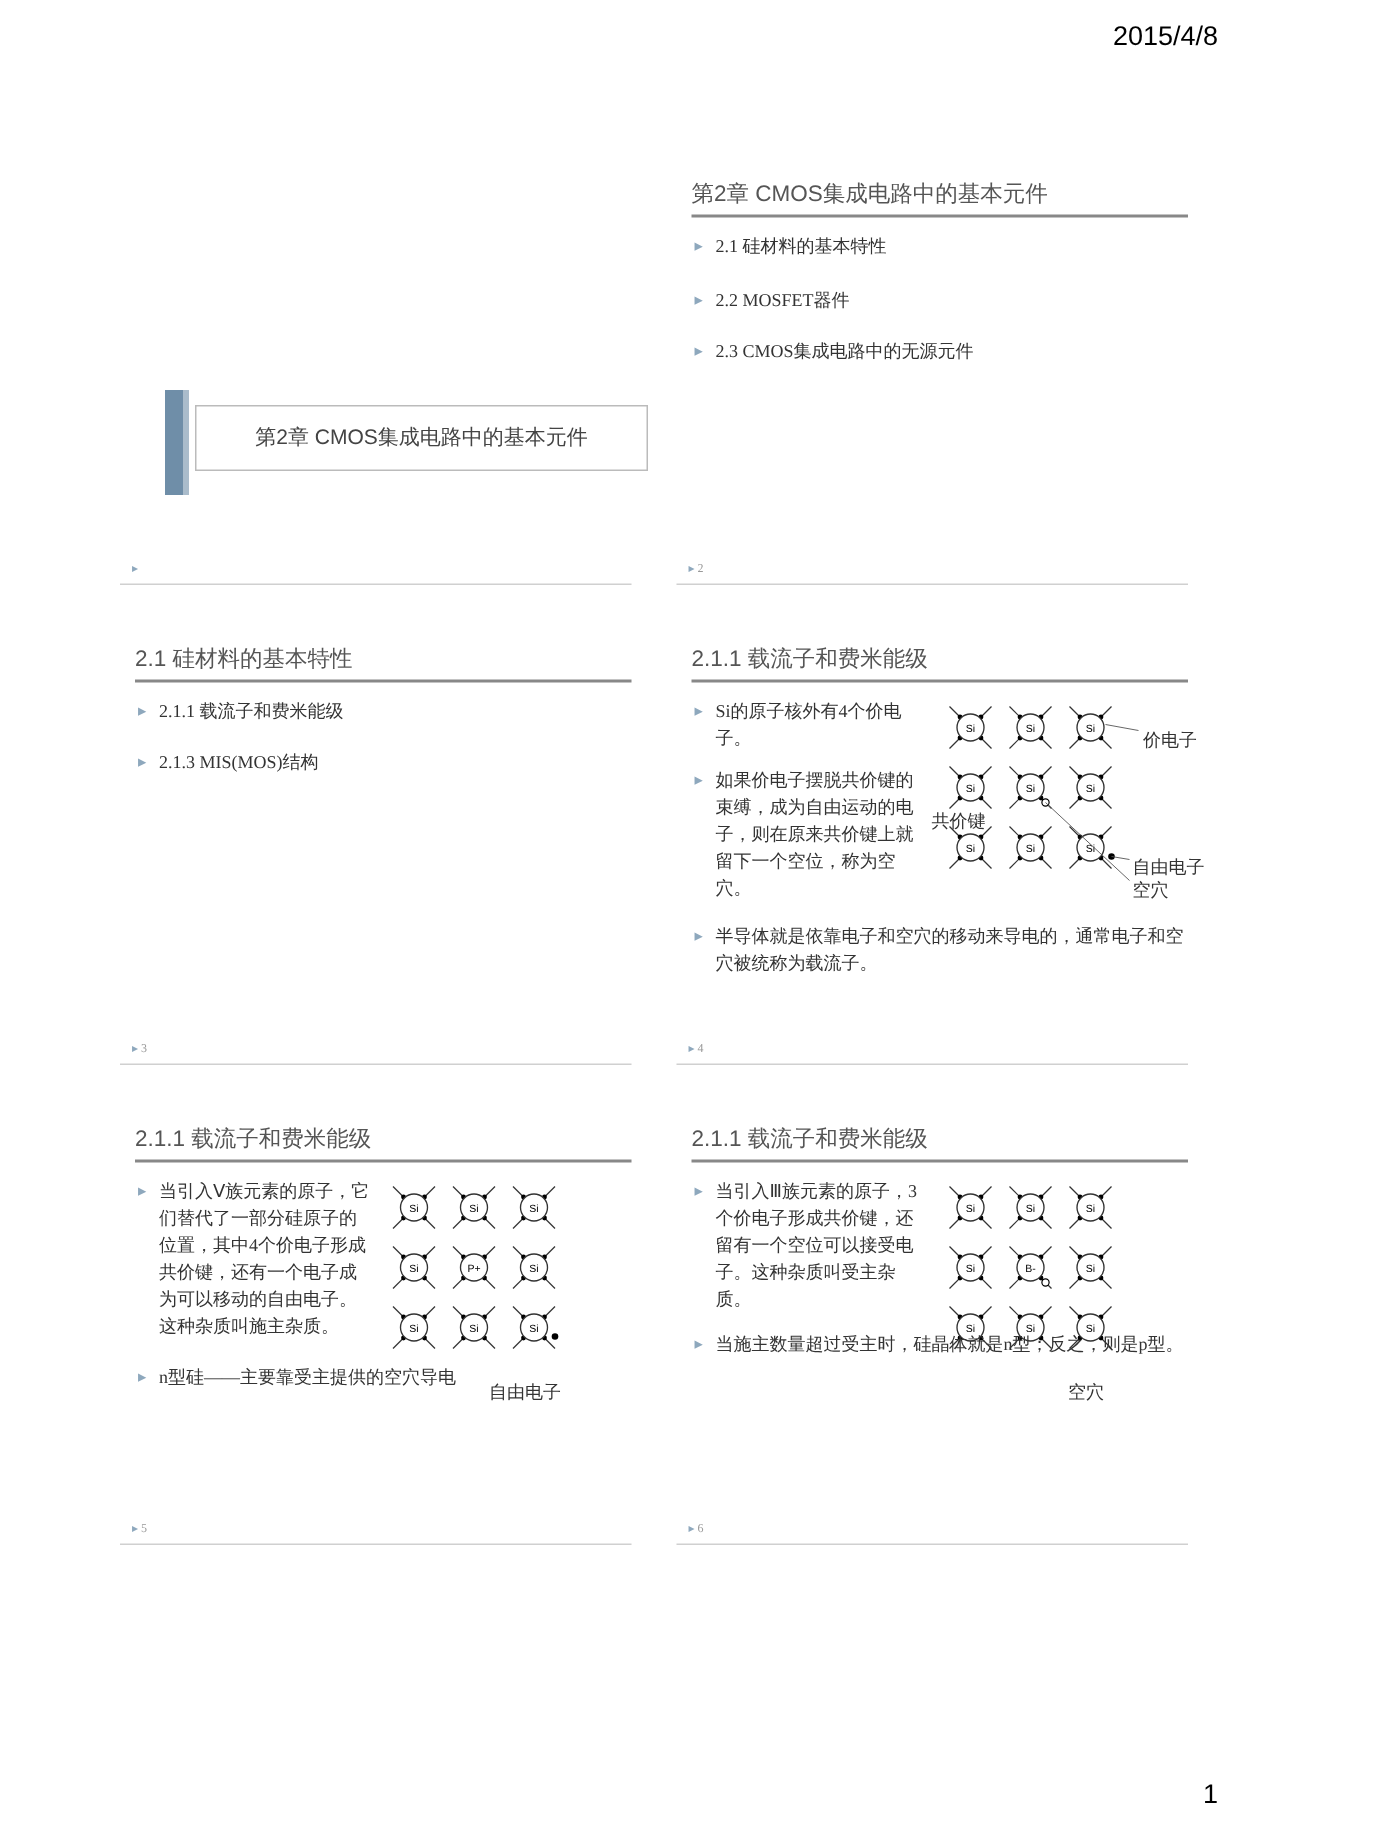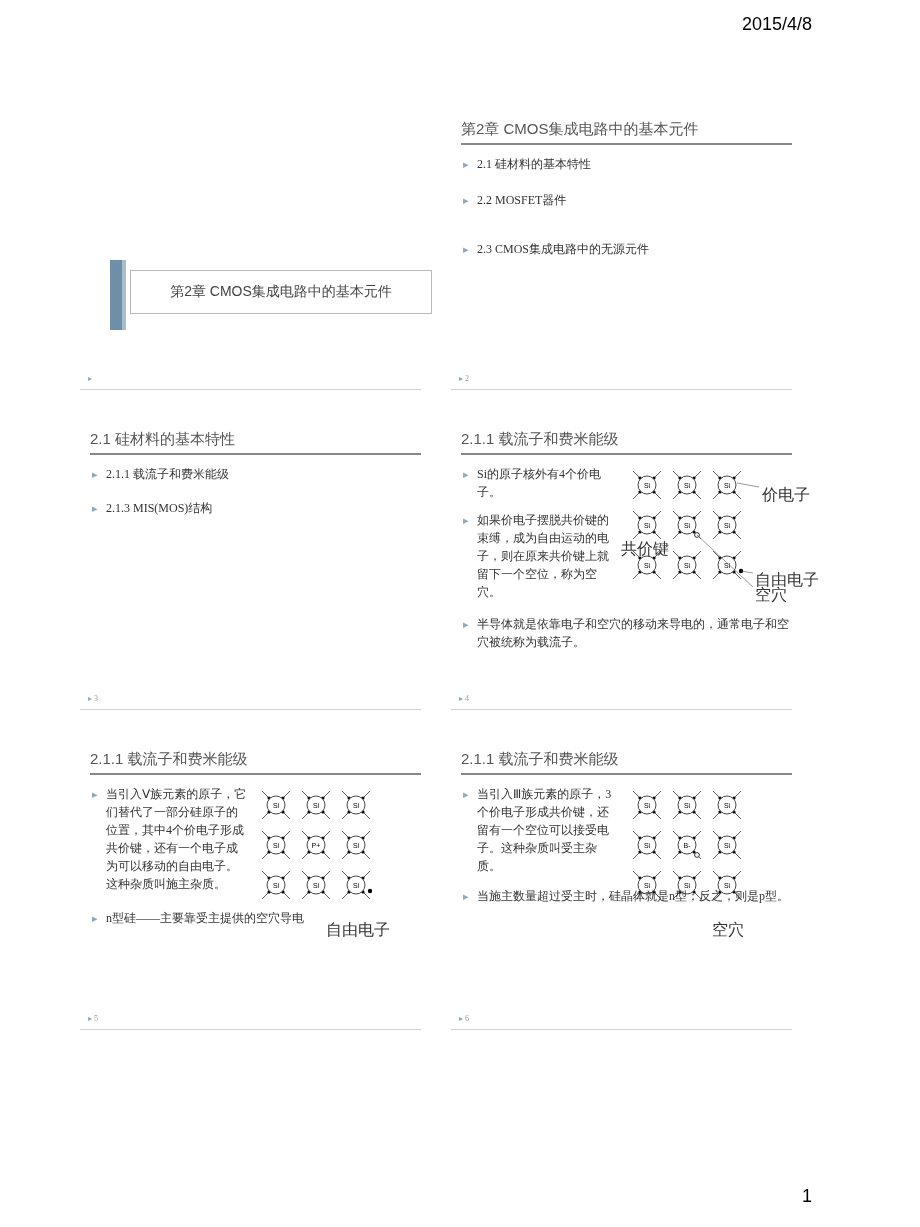--- a/index.html
+++ b/index.html
@@ -122,21 +122,21 @@
     background: #fff;
   }
   .diagram {
     position: absolute;
     width: 160px;
     height: 150px;
   }
   .diagram svg { width: 100%; height: 100%; }
   .diag-label {
     position: absolute;
-    font-size: 16px;
+    font-size: 12px;
     color: #333;
     white-space: nowrap;
   }
   .two-col {
     display: flex;
     gap: 8px;
     justify-content: flex-end;
   }
   .two-col .left { flex: 1; }
   .two-col .right { width: 165px; flex-shrink: 0; position: relative; }
@@ -154,21 +154,21 @@
       <div class="title-card-rail"></div>
       <div class="title-card-rail2"></div>
       <div class="title-card">第2章 CMOS集成电路中的基本元件</div>
       <div class="slide-num">&nbsp;</div>
     </div>
 
     <div class="slide">
       <div class="slide-title">第2章 CMOS集成电路中的基本元件</div>
       <ul class="bullet-list">
         <li style="margin-bottom:18px;">2.1  硅材料的基本特性</li>
-        <li style="margin-bottom:31px;">2.2  MOSFET器件</li>
+        <li style="margin-bottom:16px;">2.2  MOSFET器件</li>
         <li>2.3  CMOS集成电路中的无源元件</li>
       </ul>
       <div class="slide-num">2</div>
     </div>
 
     <div class="slide">
       <div class="slide-title">2.1  硅材料的基本特性</div>
       <ul class="bullet-list">
         <li style="margin-bottom:16px;">2.1.1  载流子和费米能级</li>
         <li>2.1.3  MIS(MOS)结构</li>

